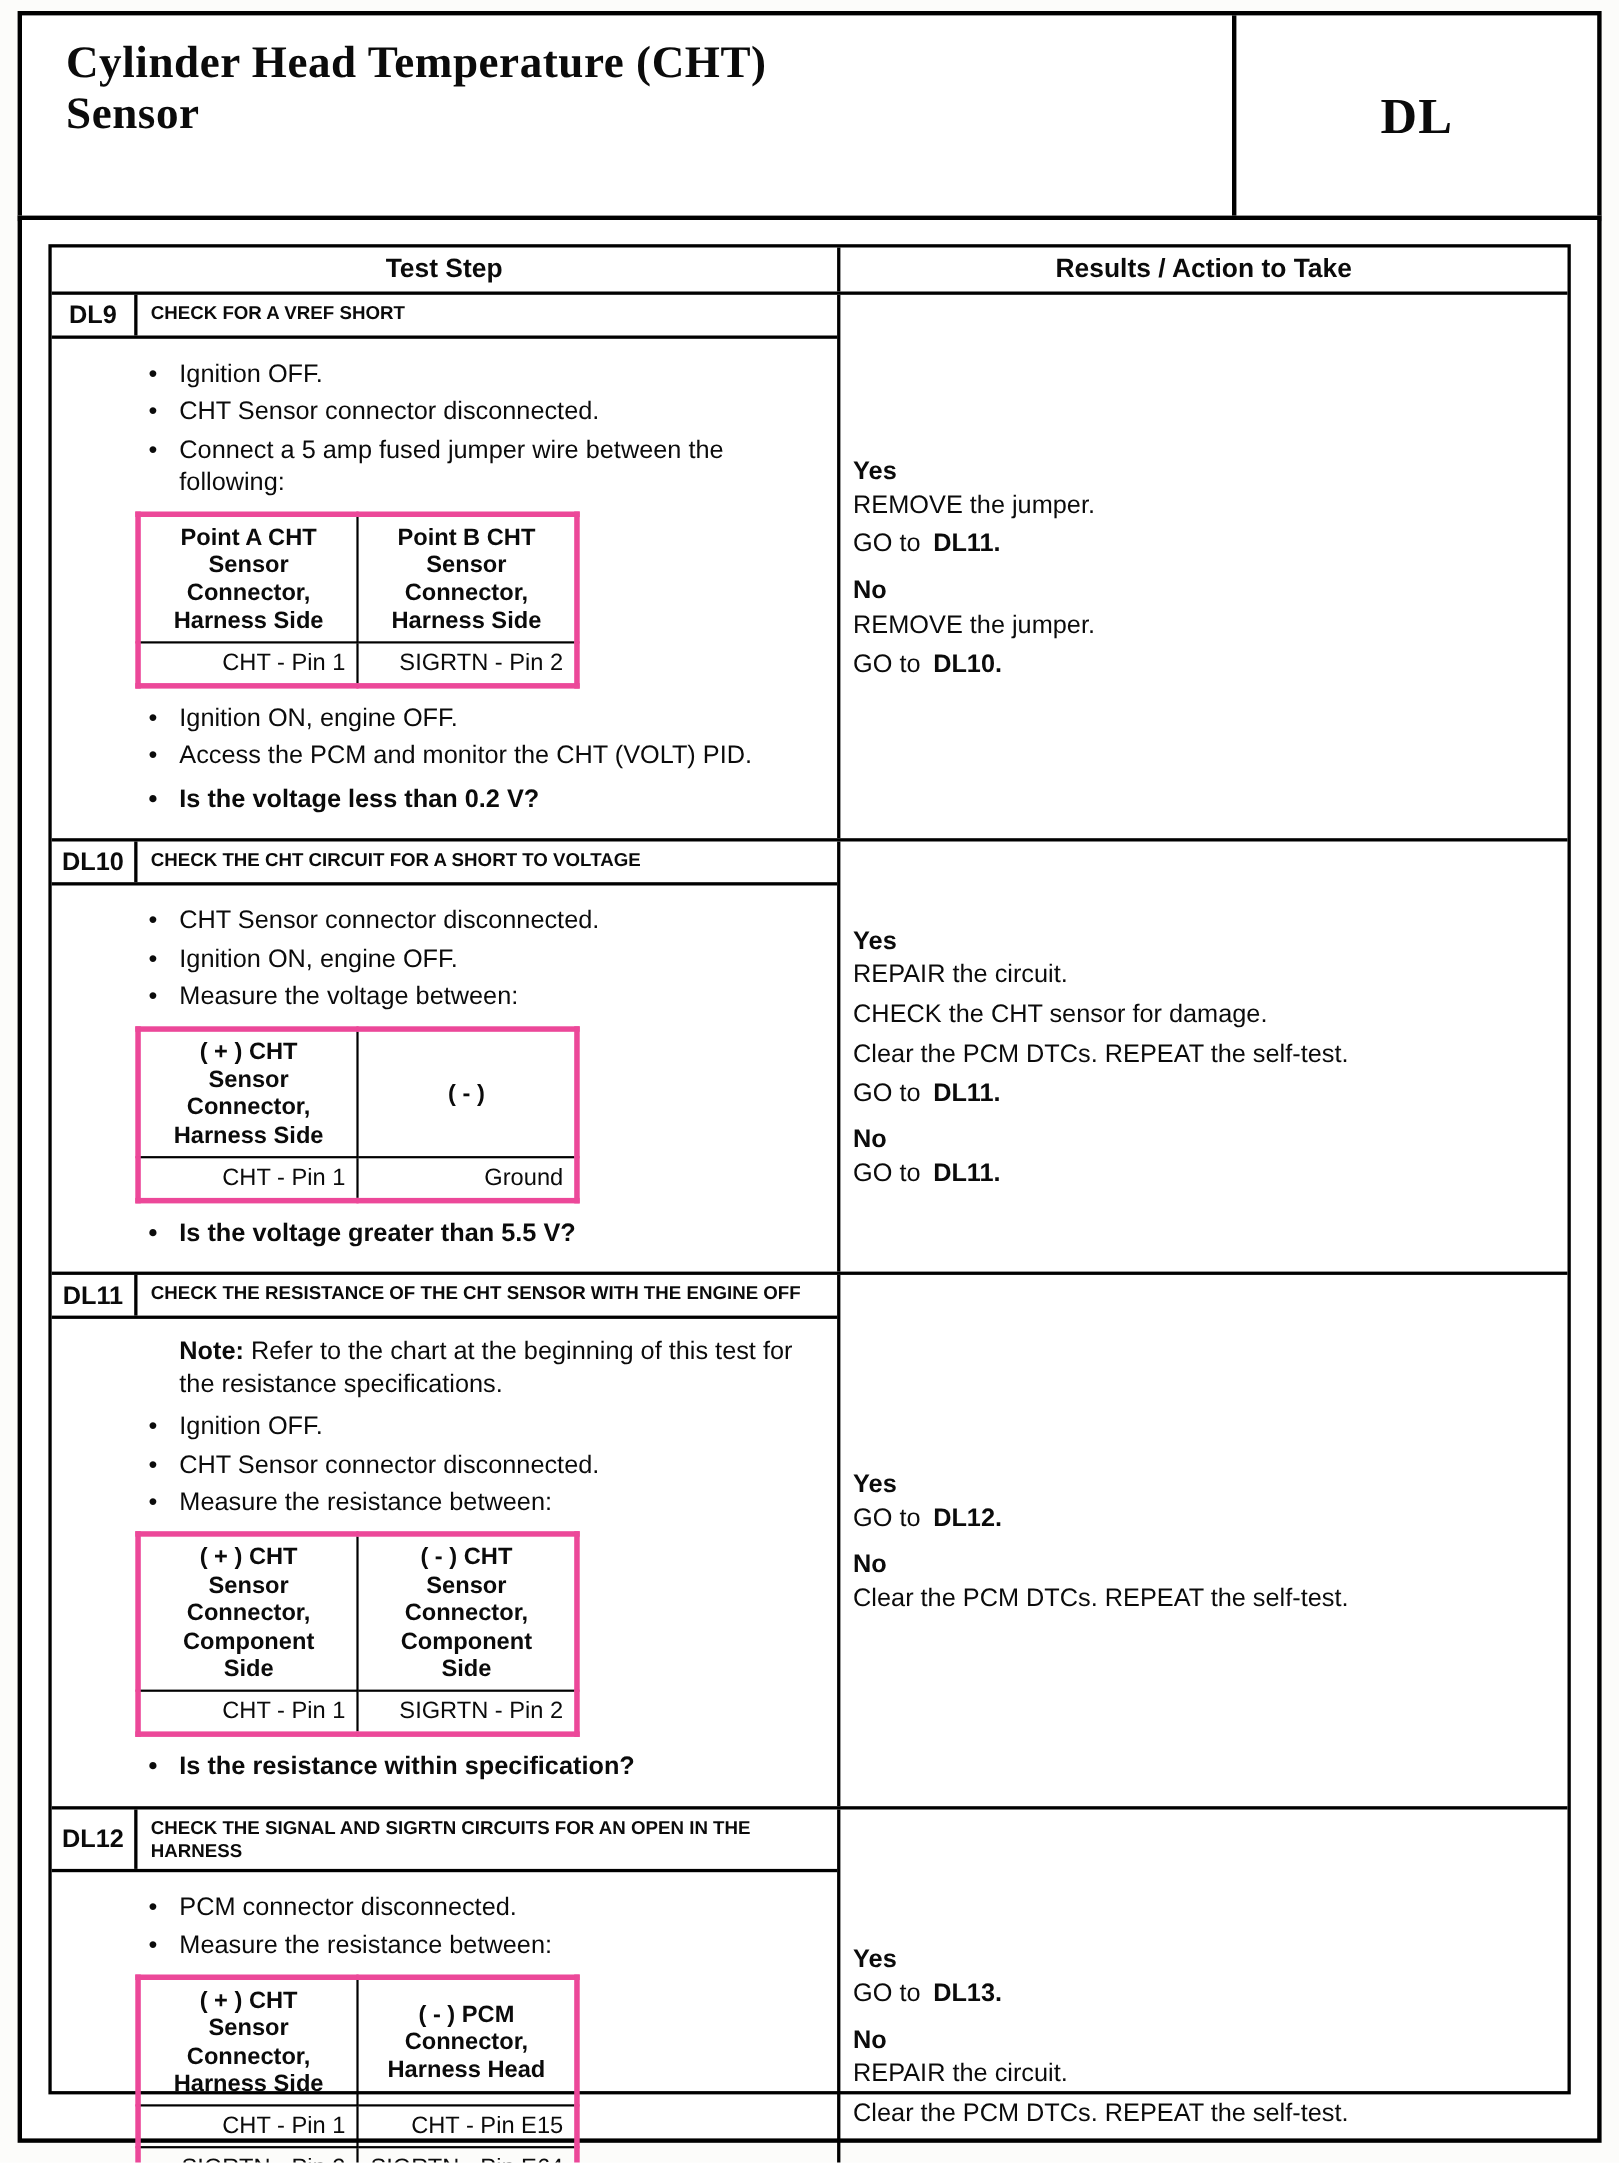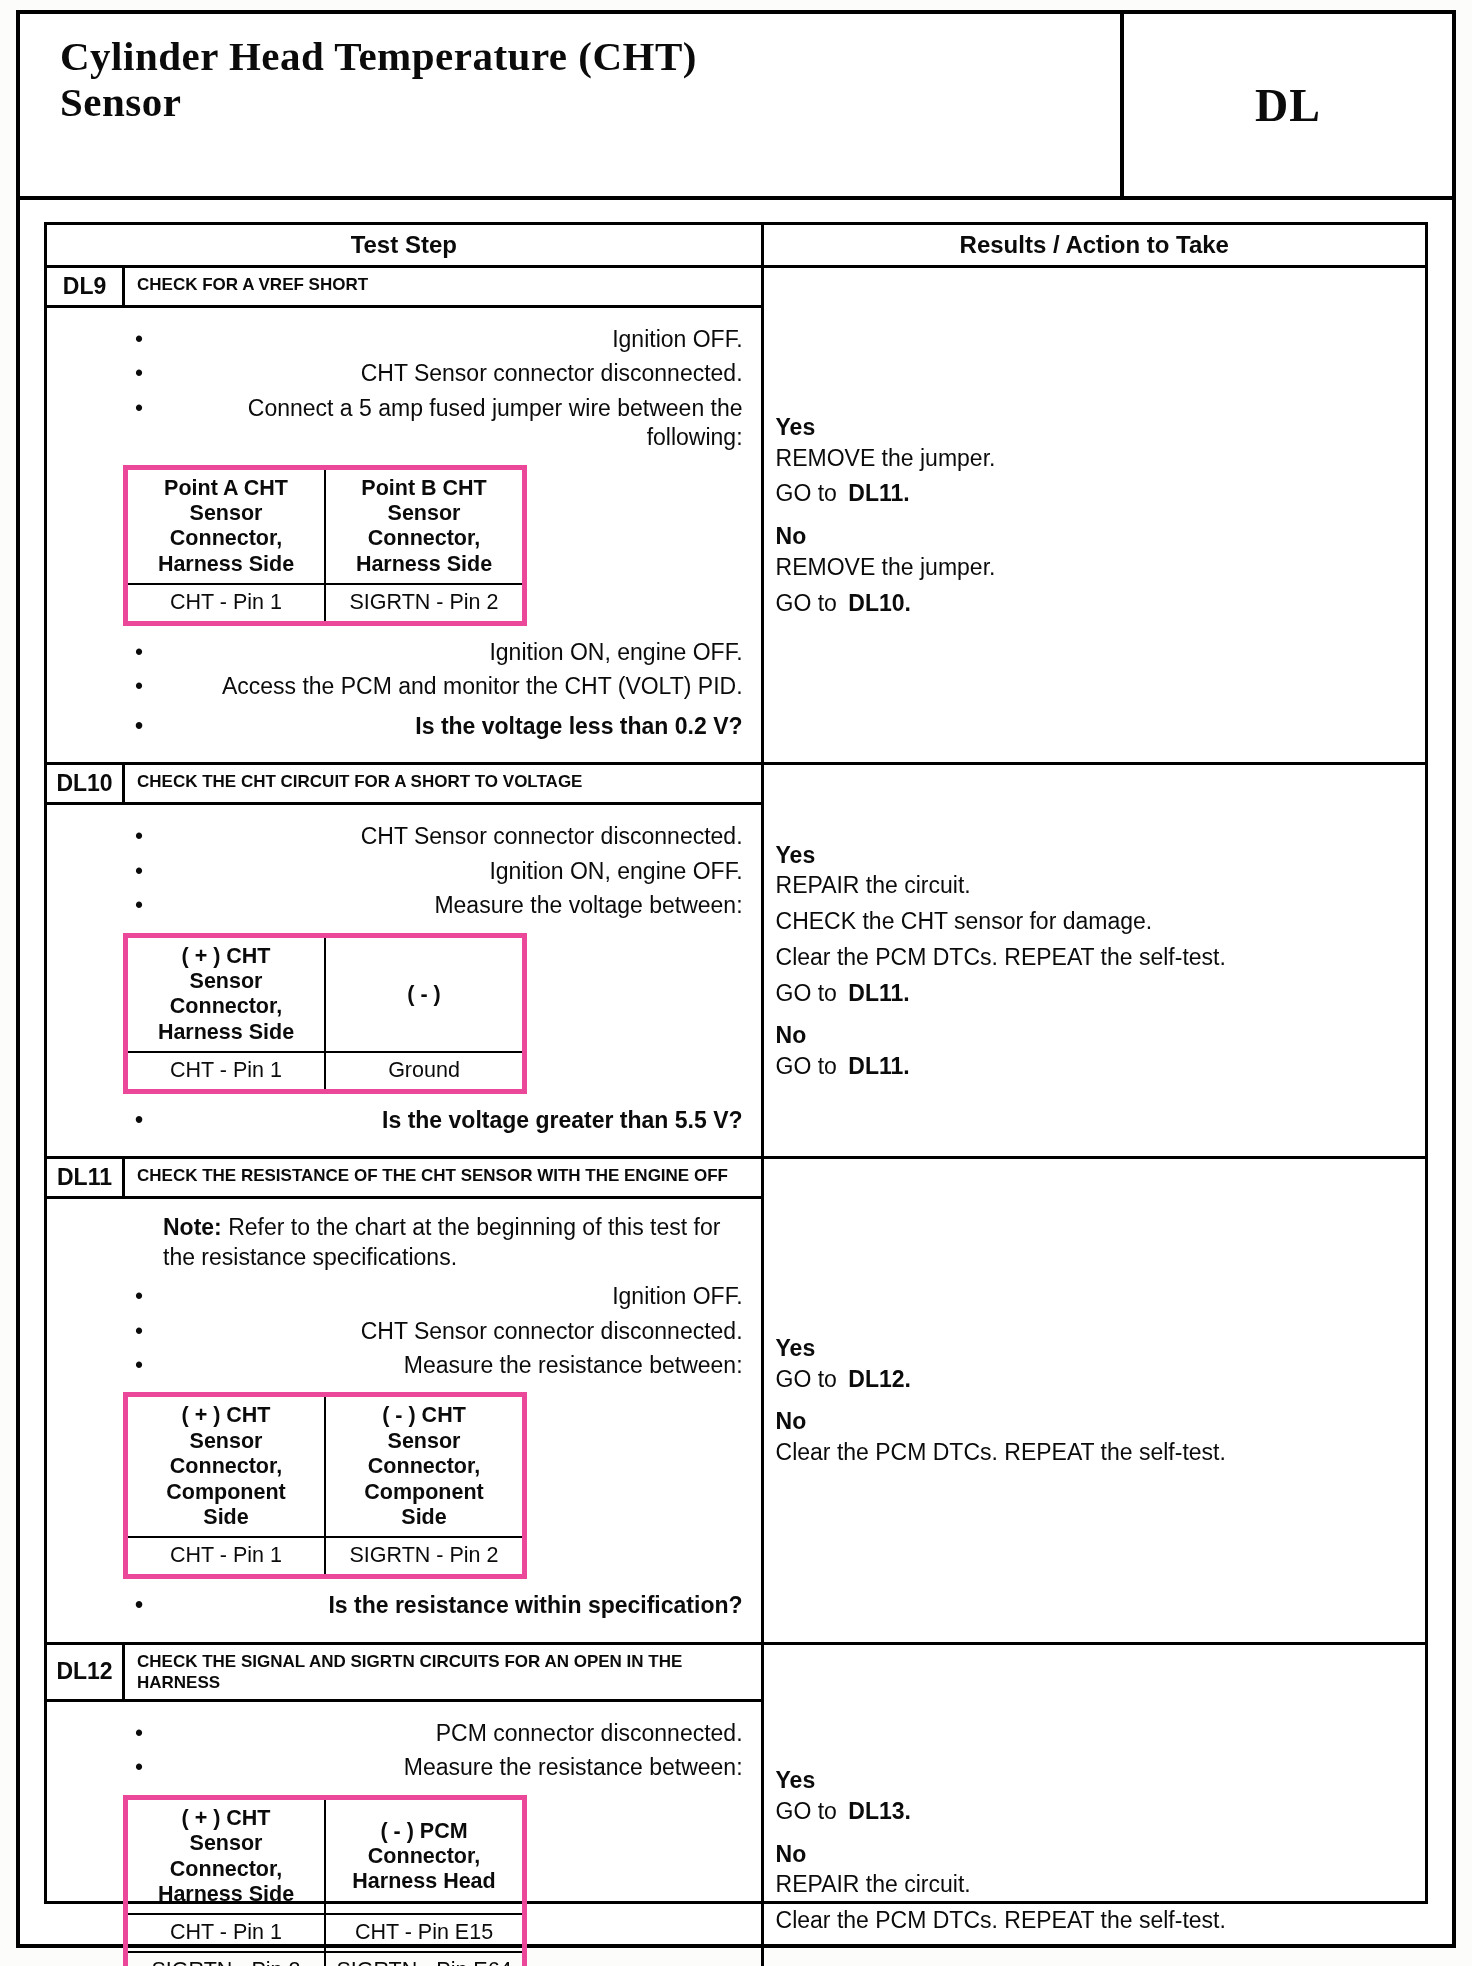--- a/index.html
+++ b/index.html
@@ -98,21 +98,20 @@
   .step-content {
     flex: 1;
     padding: 12px 18px 16px 80px;
     font-size: 23px;
   }
   .bullet {
     position: relative;
     padding-left: 36px;
     margin: 5px 0;
     line-height: 1.28;
-    text-align: right;
   }
   .bullet::before {
     content: "\2022";
     position: absolute;
     left: 8px;
     top: 0;
   }
   .bullet.q { font-weight: bold; margin-top: 10px; }
   .note-line { padding-left: 36px; margin: 2px 0 10px 0; line-height: 1.28; }
   .note-line b { font-weight: bold; }
@@ -130,21 +129,21 @@
   }
   .pin-table th {
     font-weight: bold;
     text-align: center;
     line-height: 1.18;
     padding: 6px 20px;
     width: 50%;
     vertical-align: middle;
   }
   .pin-table td {
-    text-align: center;
+    text-align: right;
     padding: 5px 10px;
     line-height: 1.2;
   }
 
   
   .step-right {
     flex: 1;
     padding: 14px 14px 14px 12px;
     display: flex;
     flex-direction: column;

